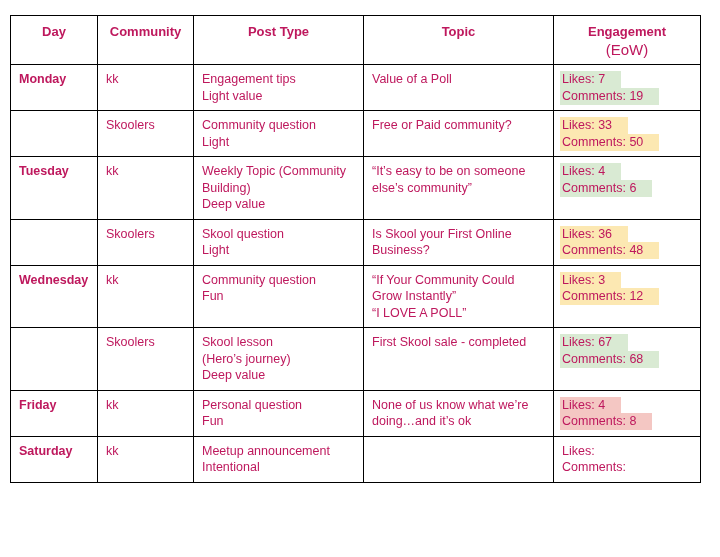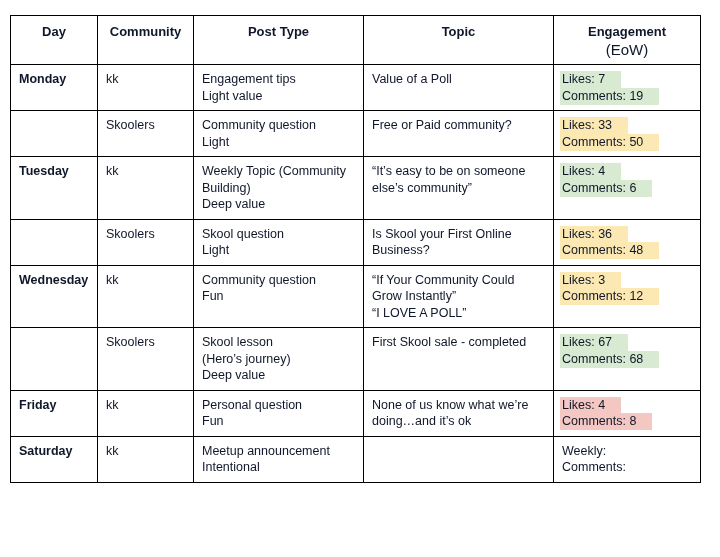--- a/index.html
+++ b/index.html
@@ -23,21 +23,21 @@
     border-collapse: collapse;
     table-layout: fixed;
   }
   table.calendar th,
   table.calendar td {
     border: 1.5px solid #000000;
     vertical-align: top;
     padding: 6px 8px;
     font-size: 12.5px;
     line-height: 16.5px;
-    color: #0f172a;
+    color: #be185d;
     overflow: hidden;
   }
   table.calendar th {
     text-align: center;
     font-weight: bold;
     font-size: 13px;
     padding-top: 8px;
     height: 47px;
     box-sizing: border-box;
   }
@@ -269,21 +269,21 @@
     </td>
     <td>
       <span class="cell-text">Meetup announcement
 Intentional</span>
     </td>
     <td>
       <span class="cell-text"></span>
     </td>
     <td>
       <div class="eng-line">
-        <span class="hl hl-none">Weekly:</span>
+        <span class="hl hl-none">Likes:</span>
       </div>
       <div class="eng-line">
         <span class="hl hl-none">Comments:</span>
       </div>
     </td>
   </tr>
 </tbody>
   </table>
 </div>
 

